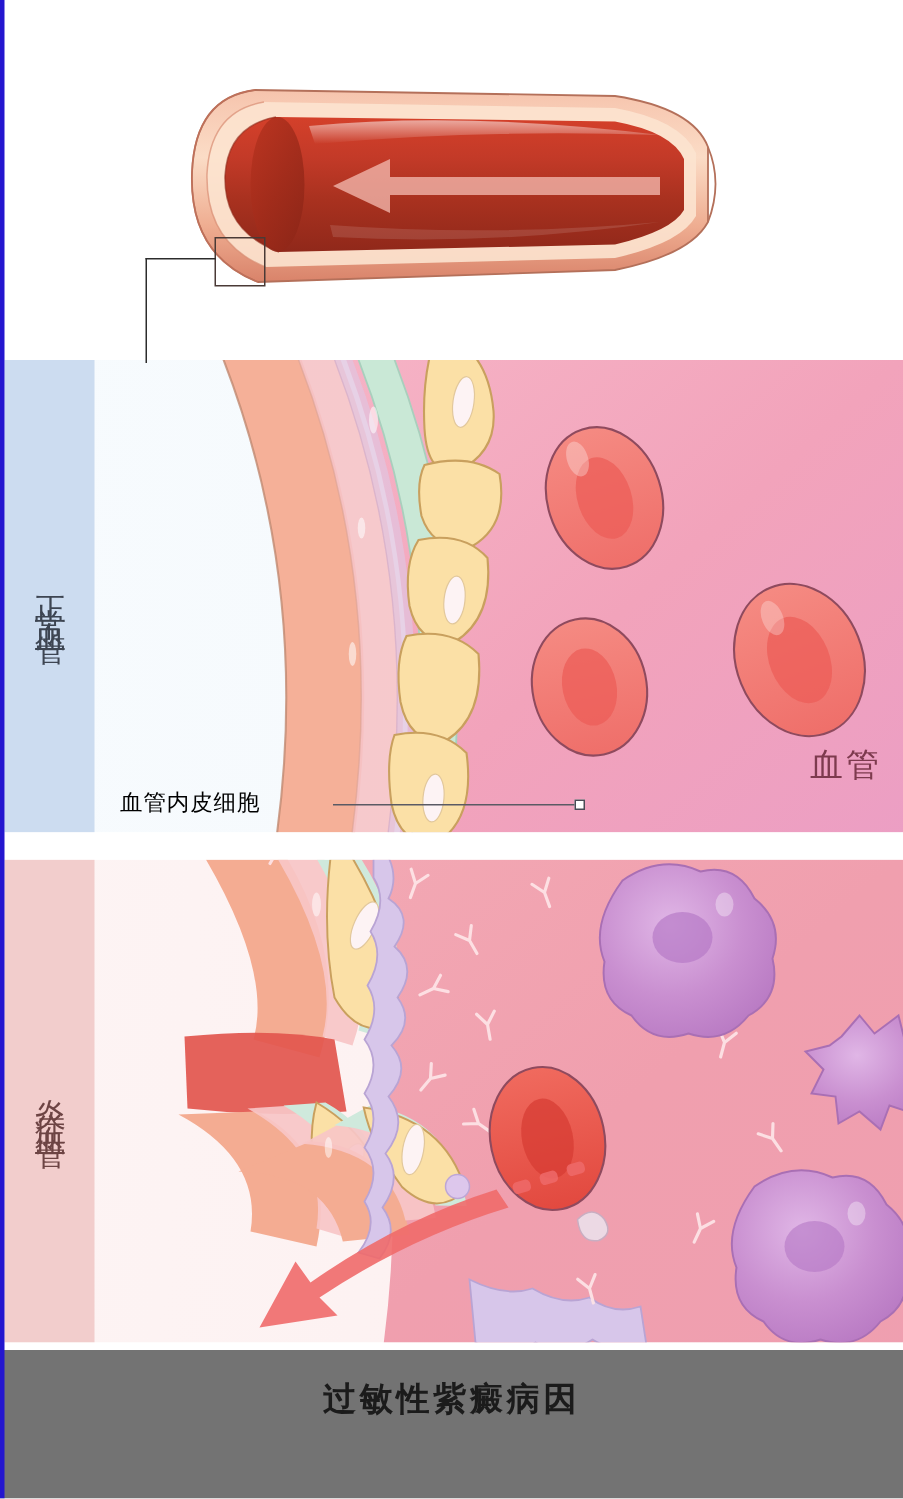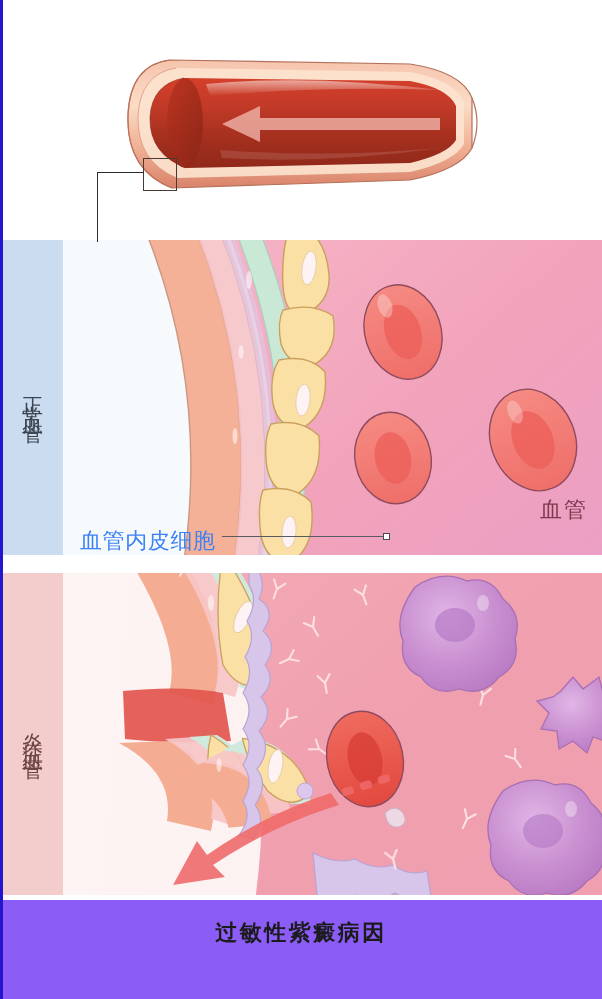--- a/index.html
+++ b/index.html
@@ -37,29 +37,29 @@
   .side-label{writing-mode:vertical-rl;text-orientation:upright;
      font-size:21px;letter-spacing:9px;line-height:1;font-weight:400;}
   .side-label-normal{color:#3d4552;}
   .side-label-inflamed{color:#6d4444;}
 
   
   .xsec{position:absolute;left:63px;top:0;width:539px;height:100%;}
   .xsec svg{display:block;width:539px;height:100%;}
 
   
-  .lbl{position:absolute;font-size:22px;color:#3b82f6;white-space:nowrap;z-index:30;letter-spacing:.6px;}
+  .lbl{position:absolute;font-size:15px;color:#000000;white-space:nowrap;z-index:30;letter-spacing:.6px;}
   .lead{position:absolute;height:1px;background:#5a5a64;z-index:30;}
   .dot{position:absolute;width:7px;height:7px;border:1.3px solid #4a4a55;background:#fff;
        box-sizing:border-box;z-index:31;}
 
   .vessel-word{position:absolute;font-size:22px;color:#7d3a4e;z-index:30;letter-spacing:2px;}
 
   
-  .caption{position:absolute;left:0;top:900px;width:602px;height:99px;background:#8b5cf6;
+  .caption{position:absolute;left:0;top:900px;width:602px;height:99px;background:#737373;
     display:flex;align-items:flex-start;justify-content:center;padding-top:18px;box-sizing:border-box;}
   .caption span{font-size:22px;font-weight:bold;color:#1b1b1b;letter-spacing:2.5px;}
 
   
   .gap-band{position:absolute;left:0;top:555px;width:602px;height:18px;background:#fff;z-index:20;}
 </style>
 </head>
 <body>
 
 <div class="stage">

